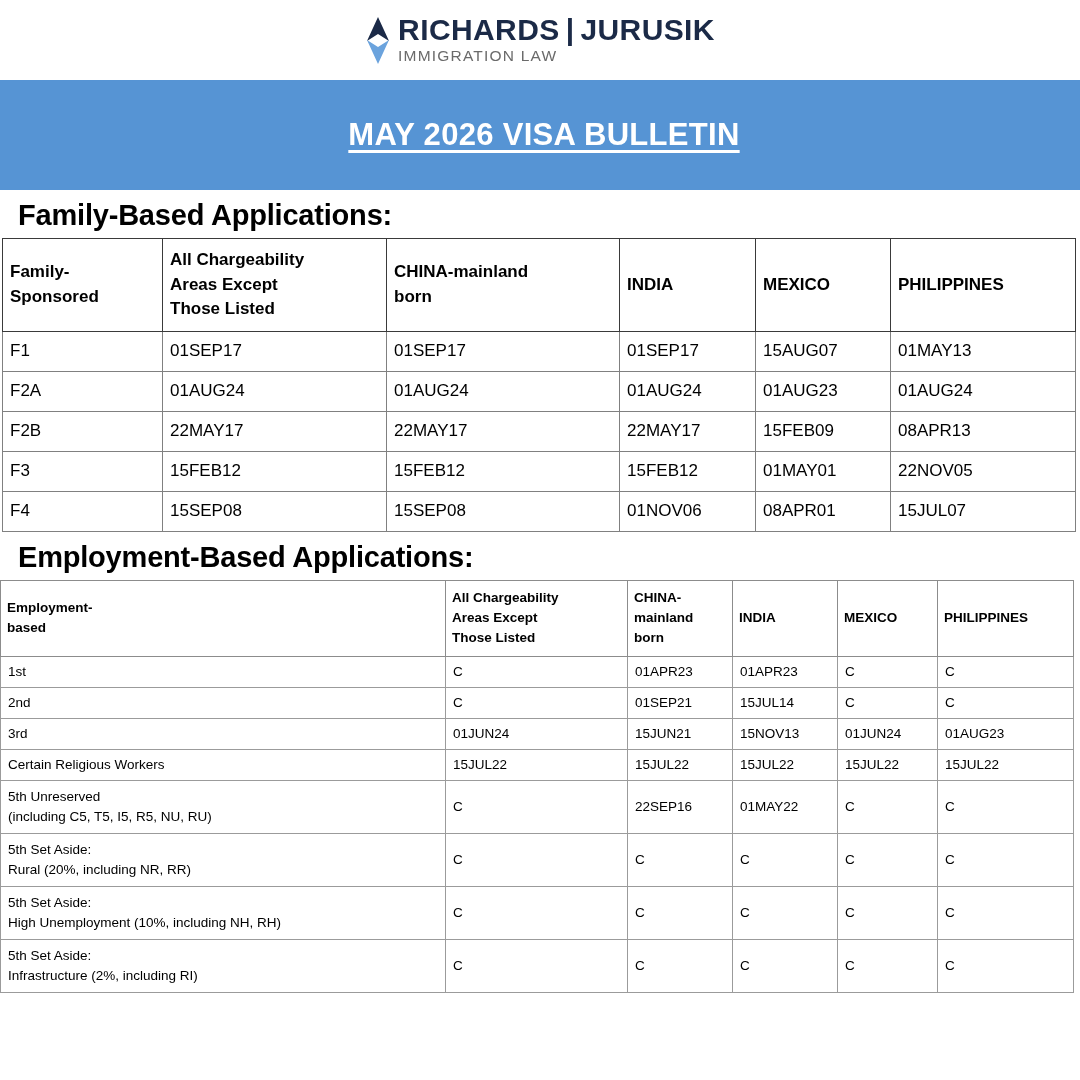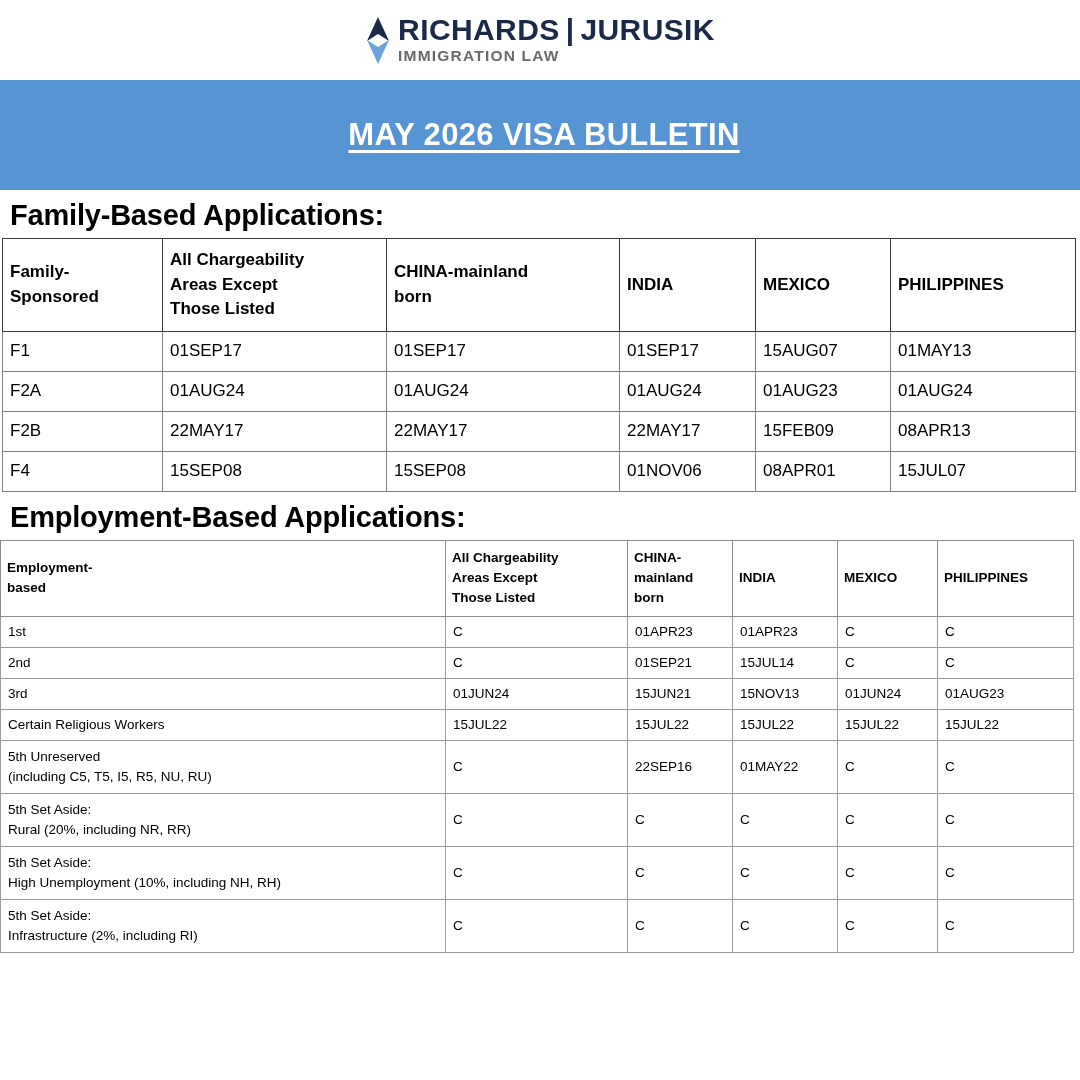--- a/index.html
+++ b/index.html
@@ -46,21 +46,21 @@
     line-height: 1.05;
     white-space: nowrap;
   }
   .logo-divider {
     color: #1b2a47;
     font-weight: bold;
     padding: 0 6px;
   }
   .logo-line2 {
     font-size: 15.5px;
-    font-weight: bold;
+    font-weight: normal;
     letter-spacing: 1.2px;
     color: #6a6a6a;
     line-height: 1.3;
     margin-top: 1px;
     white-space: nowrap;
   }
 
   
   .banner {
     background: #5694d4;
@@ -78,21 +78,21 @@
     text-underline-offset: 5px;
     text-decoration-thickness: 2.5px;
     margin-left: 8px;
   }
 
   
   .section-heading {
     font-size: 29px;
     font-weight: bold;
     color: #000000;
-    margin: 9px 0 6px 10px;
+    margin: 9px 0 6px 18px;
     letter-spacing: -0.2px;
   }
 
   
   table {
     border-collapse: collapse;
     table-layout: fixed;
     background: #ffffff;
   }
   table td, table th {
@@ -222,20 +222,28 @@
     </tr>
     <tr>
       <td>F2B</td>
       <td>22MAY17</td>
       <td>22MAY17</td>
       <td>22MAY17</td>
       <td>15FEB09</td>
       <td>08APR13</td>
     </tr>
     <tr>
+      <td>F3</td>
+      <td>15FEB12</td>
+      <td>15FEB12</td>
+      <td>15FEB12</td>
+      <td>01MAY01</td>
+      <td>22NOV05</td>
+    </tr>
+    <tr>
       <td>F4</td>
       <td>15SEP08</td>
       <td>15SEP08</td>
       <td>01NOV06</td>
       <td>08APR01</td>
       <td>15JUL07</td>
     </tr>
   </tbody>
 </table>
 

